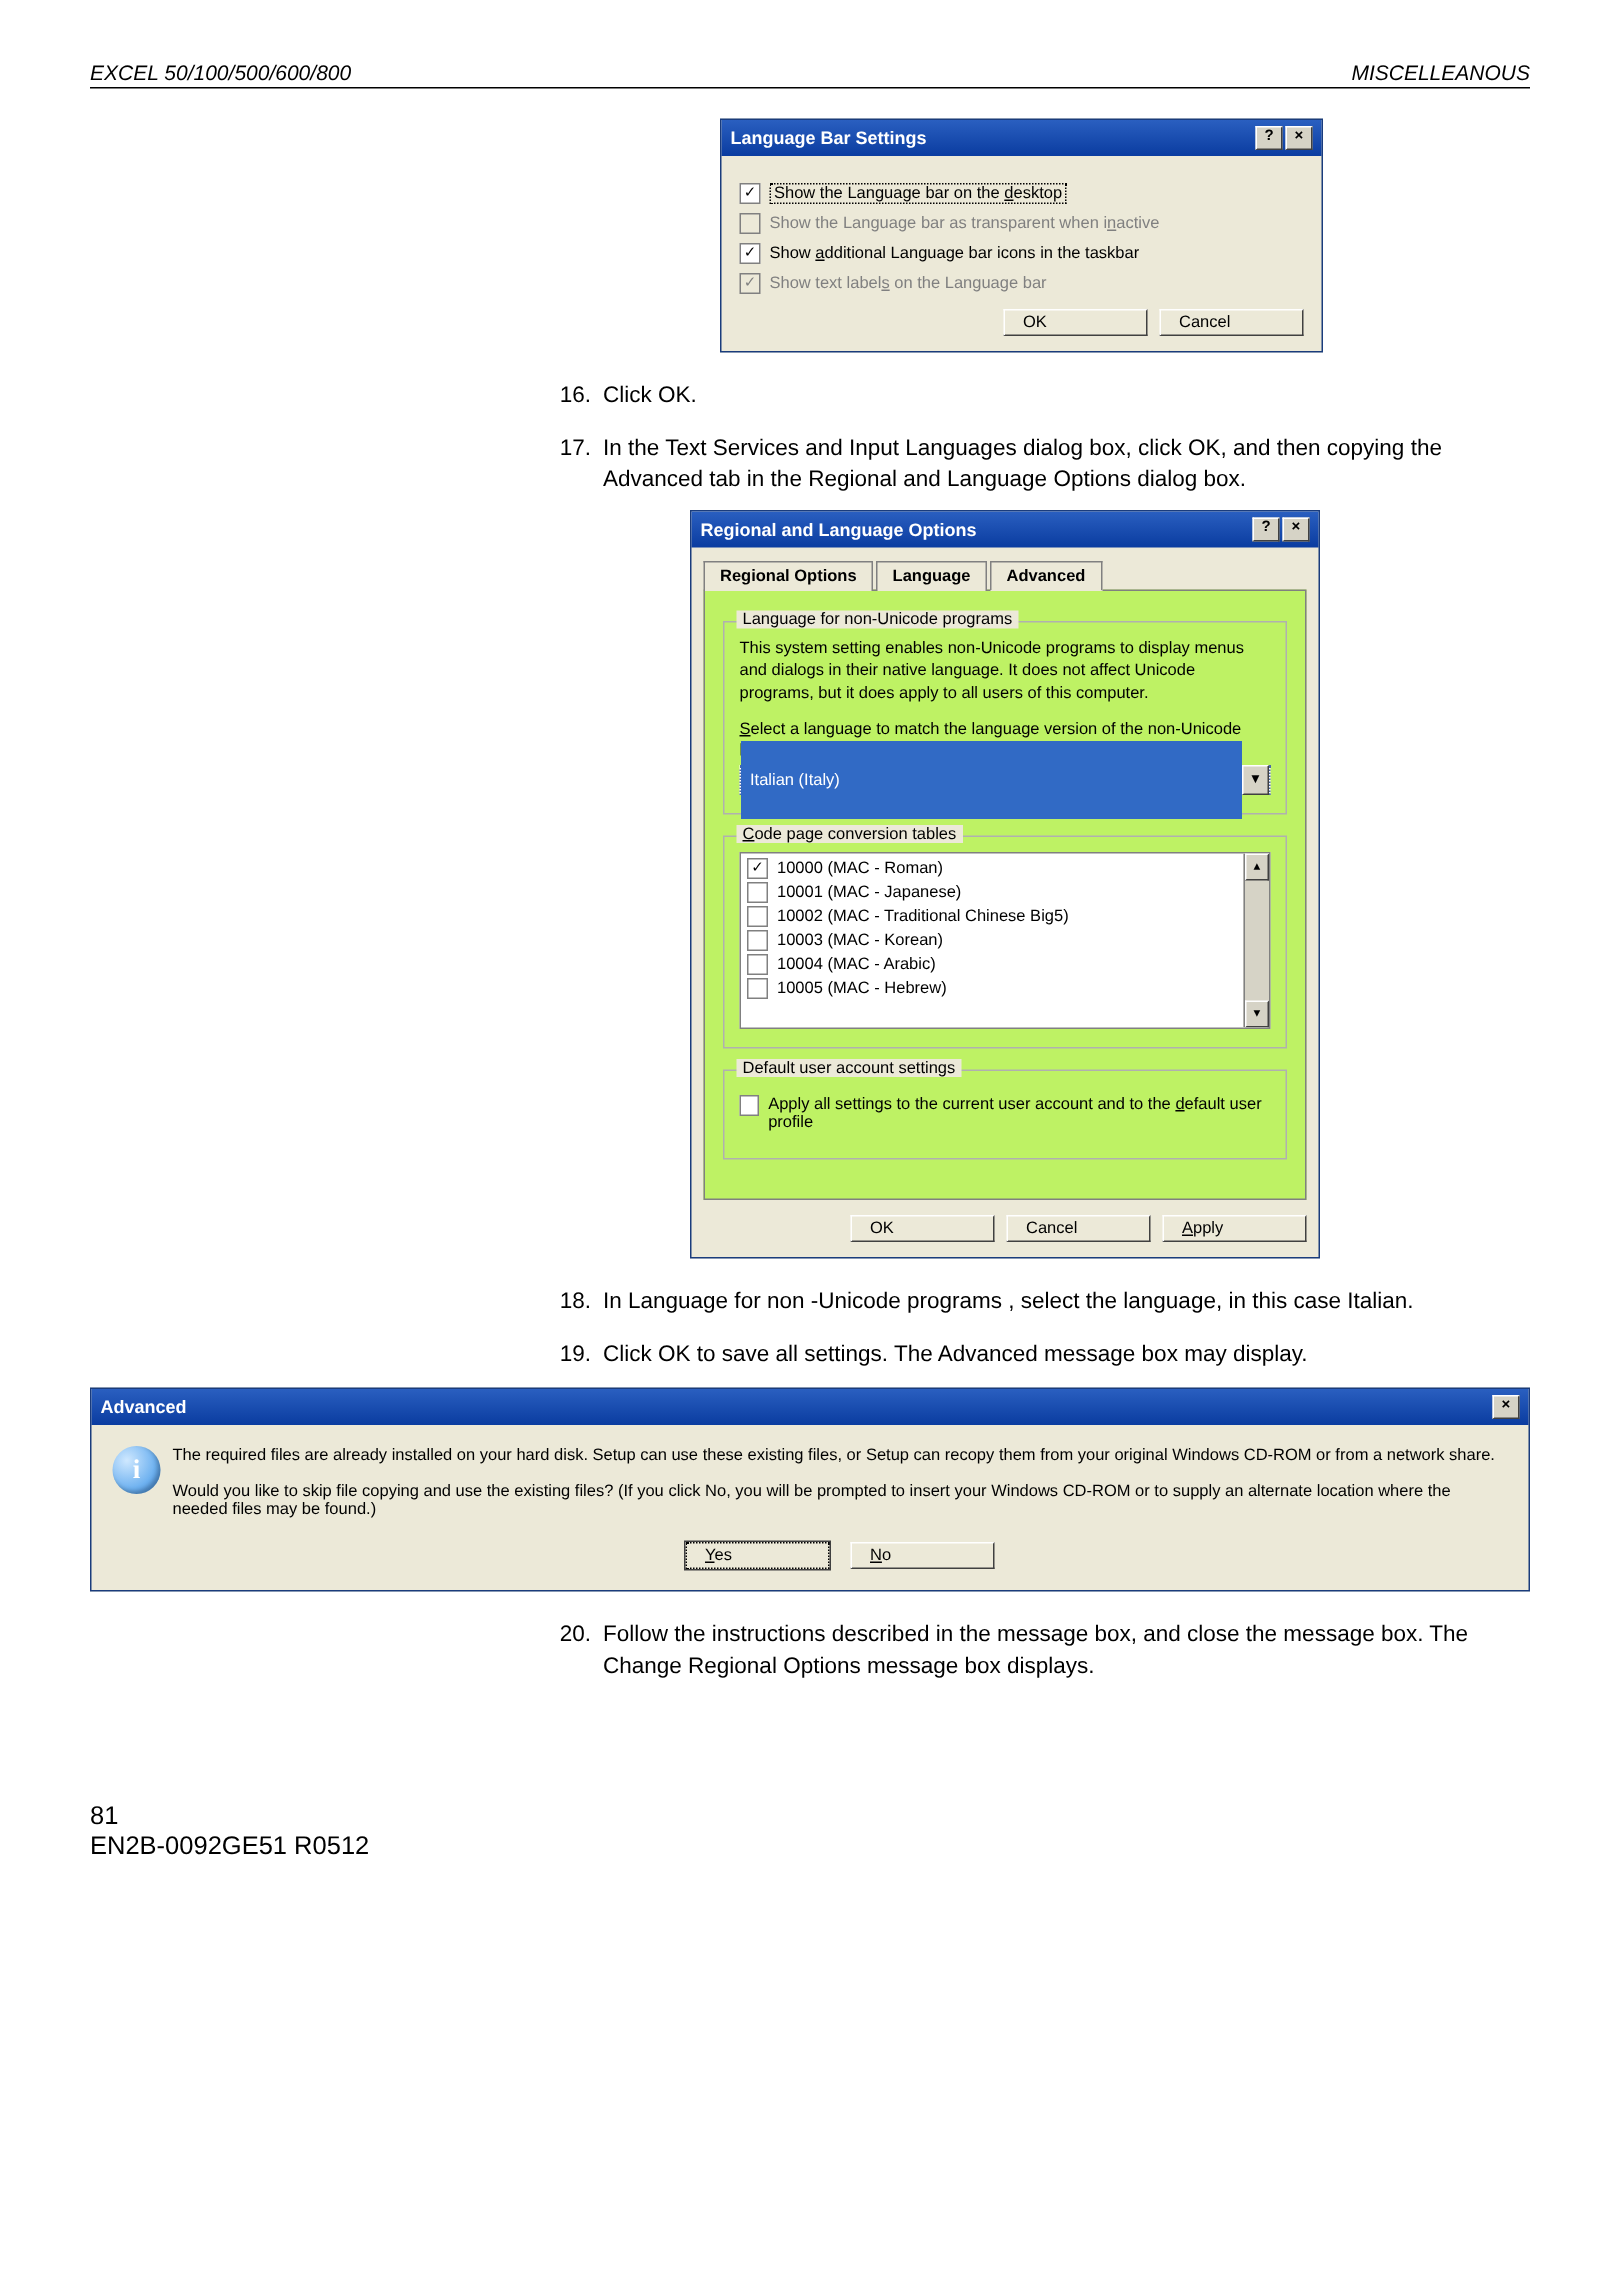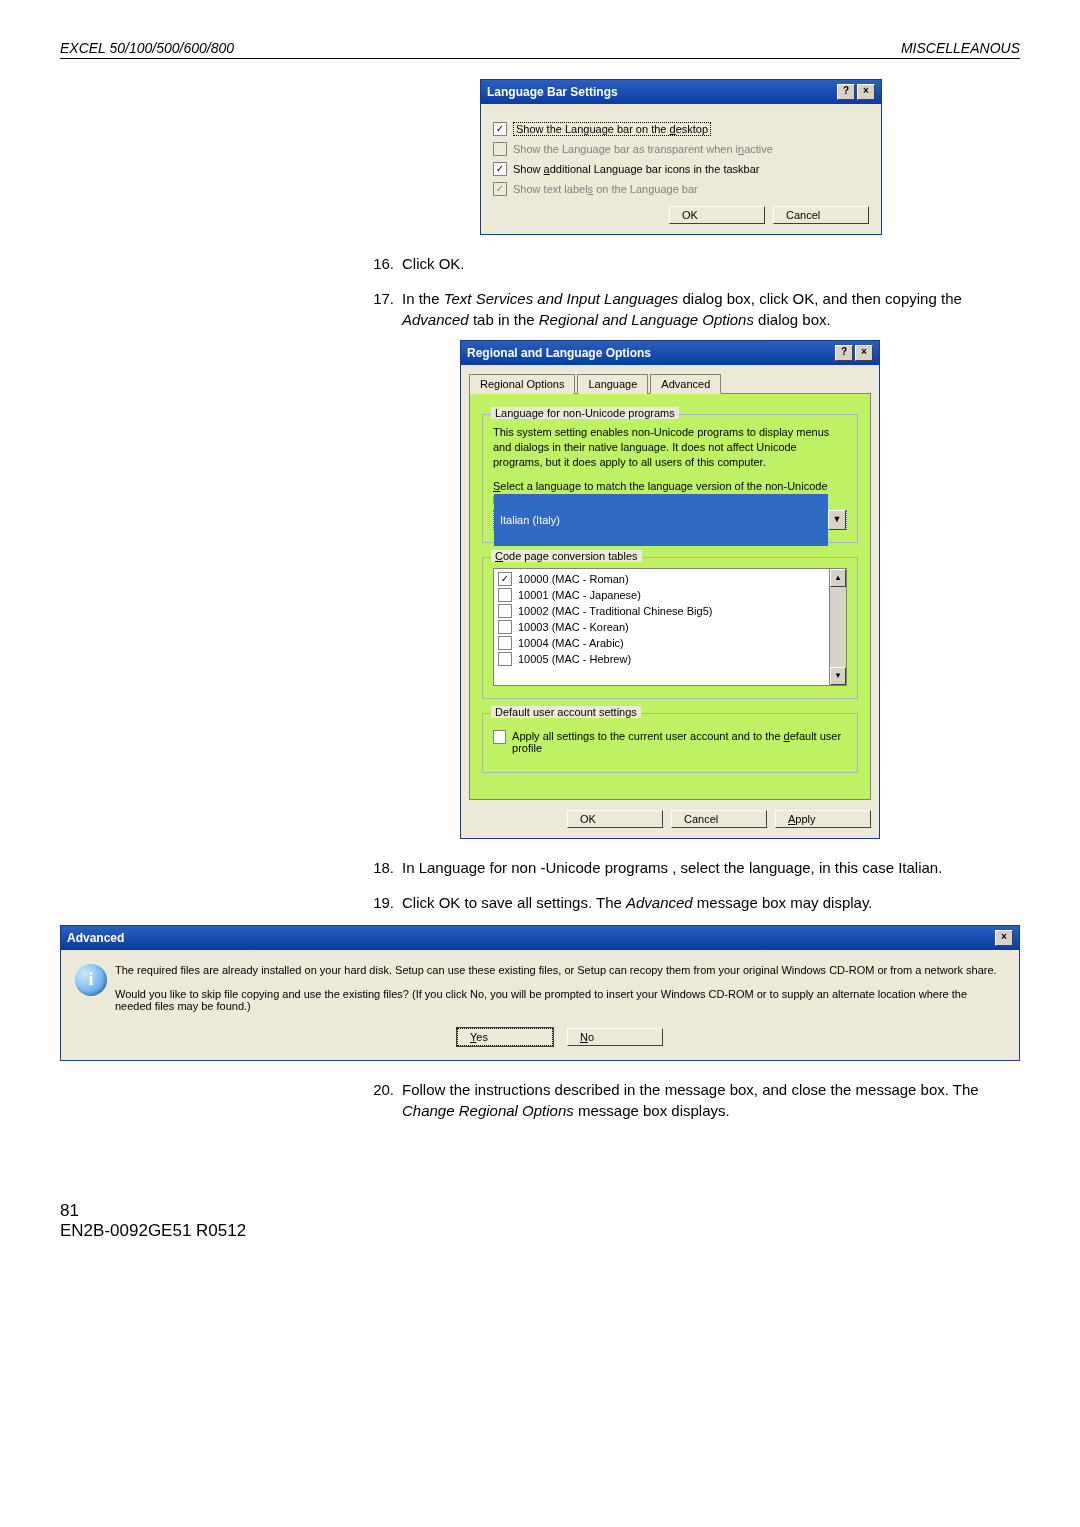--- a/index.html
+++ b/index.html
@@ -102,24 +102,24 @@
   }
   .indent-block { margin-left: 300px; }
   .step-text {
     font-size: 15px;
     margin: 14px 0 6px 0;
     line-height: 1.4;
   }
   .step-row { display:flex; }
   .step-num { width: 34px; flex:none; text-align:right; padding-right:8px;}
   .step-body { flex:1; }
-  .italic { font-style: italic; }
+  .italic { }
 
   
-  .tabs { display:flex; position:relative; top:1px; }
+  .tabs { display:flex; position:relative; top:1px;font-weight:bold; }
   .tab {
     padding:3px 10px;
     border:1px solid #808080;
     border-bottom:none;
     background:#ece9d8;
     margin-right:2px;
     font-size:11px;
   }
   .tab.active { background:#ece9d8; position:relative; z-index:2; border-bottom:1px solid #ece9d8;}
   .tab-panel {

